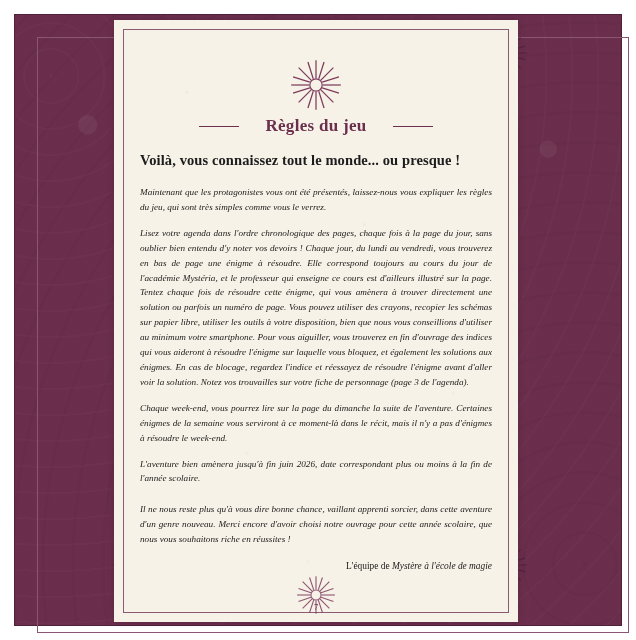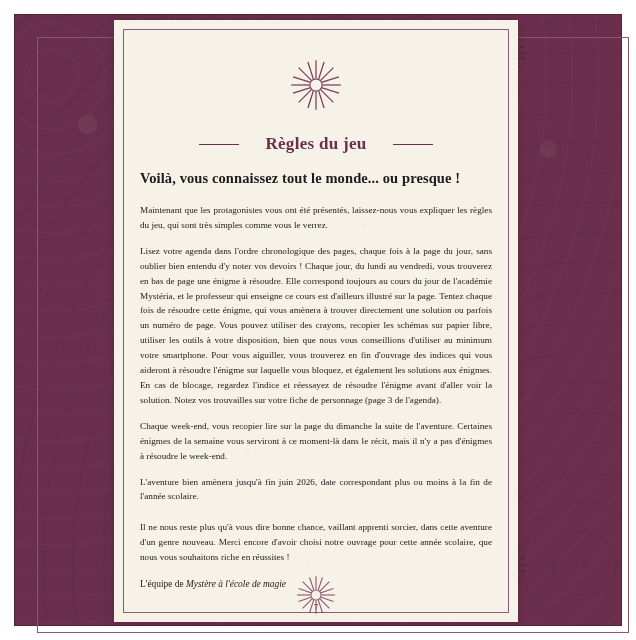--- a/index.html
+++ b/index.html
@@ -115,21 +115,20 @@
     width: 62px;
     height: 62px;
     margin: 10px auto 0 auto;
     display: block;
   }
 
   .title-row {
     display: flex;
     align-items: center;
     justify-content: center;
-    margin-top: 18px;
     gap: 26px;
   }
   .title-row .dash {
     flex: 0 0 40px;
     height: 1px;
     background: #6b2f4d;
   }
   .doc-title {
     font-family: "Liberation Serif", serif;
     font-size: 17px;
@@ -147,33 +146,35 @@
     margin-top: 16px;
     letter-spacing: 0.1px;
   }
 
   .body-text {
     margin-top: 16px;
     font-size: 9.2px;
     line-height: 1.62;
     color: #22201f;
     text-align: justify;
+    font-style: italic;
   }
   .body-text p {
     margin: 0 0 11px 0;
     text-align: justify;
     text-justify: inter-word;
   }
   .body-text p.last {
     margin-bottom: 0;
     margin-top: 16px;
   }
 
   .signature {
     margin-top: 14px;
+    text-align: right;
     font-size: 9.4px;
     color: #22201f;
   }
   .signature .ital {
     font-style: italic;
   }
 
   
   .bottom-orn {
     position: absolute;
@@ -325,21 +326,21 @@
         <span class="dash"></span>
         <span class="doc-title">Règles du jeu</span>
         <span class="dash"></span>
       </div>
 
       <div class="subtitle">Voilà, vous connaissez tout le monde... ou presque !</div>
 
       <div class="body-text">
         <p>Maintenant que les protagonistes vous ont été présentés, laissez-nous vous expliquer les règles du jeu, qui sont très simples comme vous le verrez.</p>
         <p>Lisez votre agenda dans l'ordre chronologique des pages, chaque fois à la page du jour, sans oublier bien entendu d'y noter vos devoirs ! Chaque jour, du lundi au vendredi, vous trouverez en bas de page une énigme à résoudre. Elle correspond toujours au cours du jour de l'académie Mystéria, et le professeur qui enseigne ce cours est d'ailleurs illustré sur la page. Tentez chaque fois de résoudre cette énigme, qui vous amènera à trouver directement une solution ou parfois un numéro de page. Vous pouvez utiliser des crayons, recopier les schémas sur papier libre, utiliser les outils à votre disposition, bien que nous vous conseillions d'utiliser au minimum votre smartphone. Pour vous aiguiller, vous trouverez en fin d'ouvrage des indices qui vous aideront à résoudre l'énigme sur laquelle vous bloquez, et également les solutions aux énigmes. En cas de blocage, regardez l'indice et réessayez de résoudre l'énigme avant d'aller voir la solution. Notez vos trouvailles sur votre fiche de personnage (page 3 de l'agenda).</p>
-        <p>Chaque week-end, vous recopier lire sur la page du dimanche la suite de l'aventure. Certaines énigmes de la semaine vous serviront à ce moment-là dans le récit, mais il n'y a pas d'énigmes à résoudre le week-end.</p>
+        <p>Chaque week-end, vous pourrez lire sur la page du dimanche la suite de l'aventure. Certaines énigmes de la semaine vous serviront à ce moment-là dans le récit, mais il n'y a pas d'énigmes à résoudre le week-end.</p>
         <p>L'aventure bien amènera jusqu'à fin juin 2026, date correspondant plus ou moins à la fin de l'année scolaire.</p>
         <p class="last">Il ne nous reste plus qu'à vous dire bonne chance, vaillant apprenti sorcier, dans cette aventure d'un genre nouveau. Merci encore d'avoir choisi notre ouvrage pour cette année scolaire, que nous vous souhaitons riche en réussites !</p>
       </div>
 
       <div class="signature">
         <span>L'équipe de </span><span class="ital">Mystère à l'école de magie</span>
       </div>
 
     </div>
 

